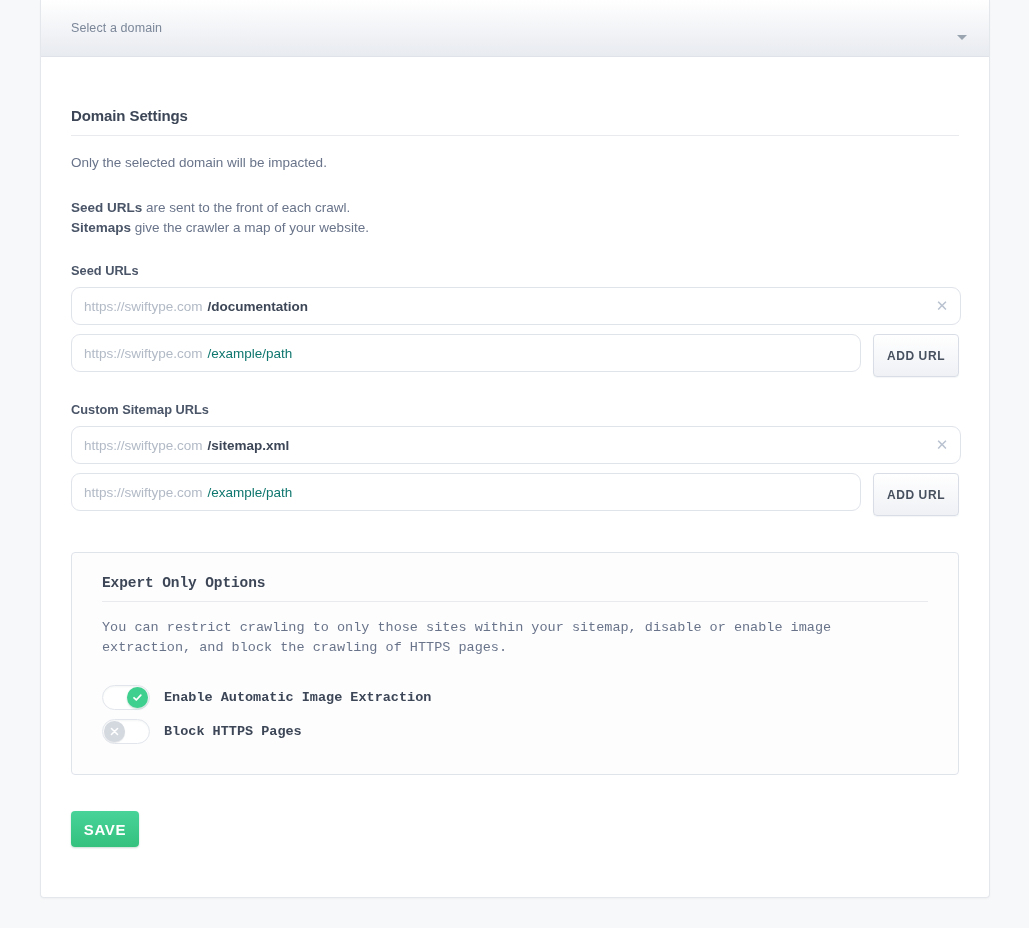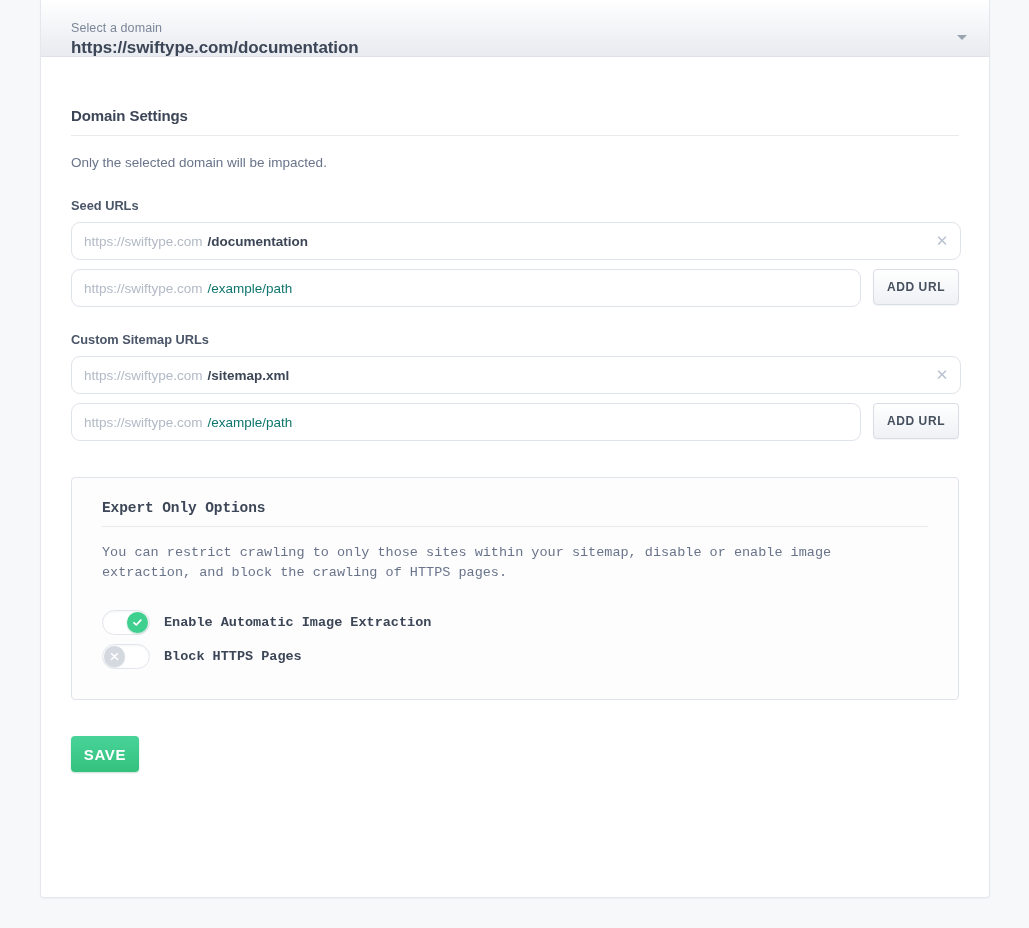--- a/index.html
+++ b/index.html
@@ -130,21 +130,21 @@
     line-height: 16px;
     text-align: center;
     font-size: 15px;
     color: #b9c2d0;
     cursor: pointer;
     user-select: none;
   }
 
   .add-url-btn {
     margin-left: 12px;
-    width: 98px; height: 36px;
+    width: 98px; height: 43px;
     background: linear-gradient(to bottom, #ffffff 0%, #eff1f5 100%);
     border: 1px solid #d9dee6;
     border-radius: 4px;
     color: #46505f;
     font-size: 12px;
     font-weight: bold;
     letter-spacing: .6px;
     cursor: pointer;
     box-shadow: 0 1px 1px rgba(40,50,70,.05);
     align-self: flex-start;
@@ -241,32 +241,35 @@
     box-shadow: 0 1px 2px rgba(40,120,80,.25);
   }
 </style>
 </head>
 <body>
 
 <div class="card">
 
   <div class="domain-header">
     <div class="label">Select a domain</div>
-    <div class="value">https://swiftype.com/documentation</div>
     <div class="caret"></div>
   </div>
 
   <div class="body">
 
     
     <div class="section-title">Domain Settings</div>
     <div class="rule"></div>
 
     <div class="para">Only the selected domain will be impacted.</div>
 
+    <div class="para para-tight">
+      <b>Seed URLs</b><span> are sent to the front of each crawl.</span><br>
+      <b>Sitemaps</b><span> give the crawler a map of your website.</span>
+    </div>
 
     
     <div class="field-label">Seed URLs</div>
 
     <div class="input-row">
       <div class="url-input full">
         <span class="prefix">https://swiftype.com</span>
         <span class="path-value">/documentation</span>
         <span class="clear-x">✕</span>
       </div>

